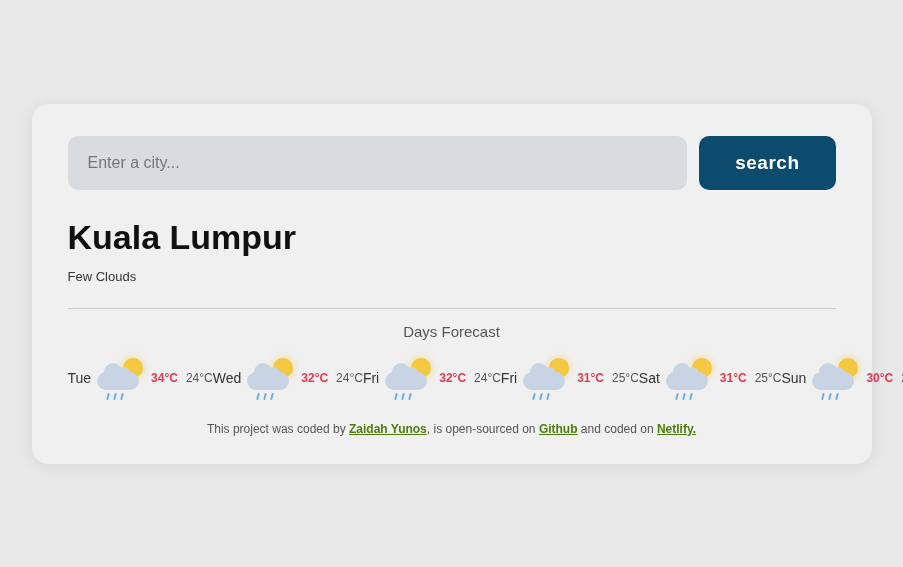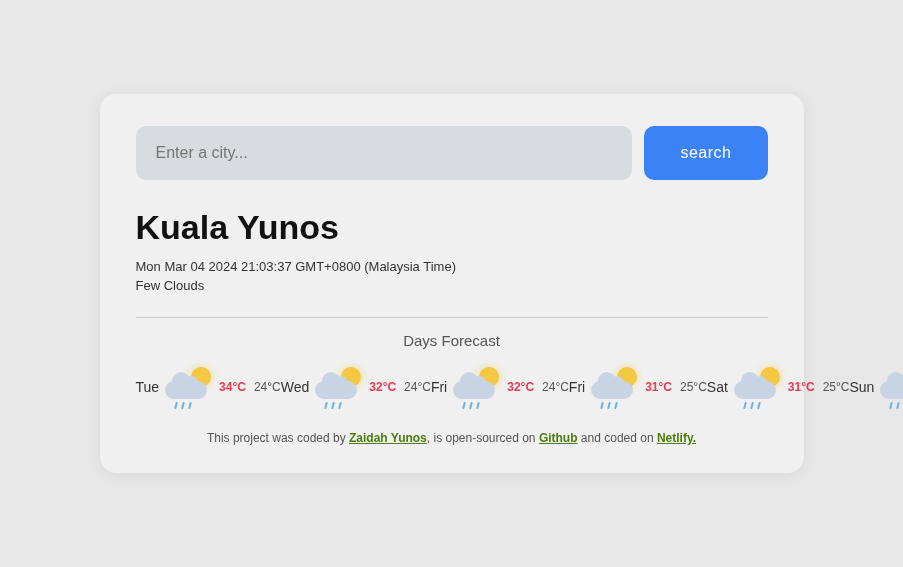--- a/index.html
+++ b/index.html
@@ -8,48 +8,48 @@
       font-family: Arial, sans-serif;
       display: flex;
       justify-content: center;
       align-items: center;
       min-height: 567px;
       width: 903px;
     }
     .card {
       background: #f0f0f0;
       border-radius: 16px;
-      width: 704px;
+      width: 840px;
       padding: 32px 36px 28px 36px;
       box-shadow: 0 2px 16px rgba(0,0,0,0.08);
     }
     .search-row {
       display: flex;
       gap: 12px;
       margin-bottom: 28px;
     }
     .search-input {
       flex: 1;
       padding: 18px 20px;
       border-radius: 10px;
       border: none;
       background: #d8dce0;
       font-size: 16px;
       color: #888;
       outline: none;
     }
     .search-btn {
-      background: #3b82f6;
+      background: #0c4a6e;
       color: #fff;
       border: none;
       border-radius: 10px;
       padding: 0 36px;
-      font-size: 16px;
+      font-size: 19px;
       cursor: pointer;
-      font-weight: 400;
+      font-weight: 700;
       letter-spacing: 0.5px;
     }
     .weather-main {
       display: flex;
       align-items: flex-start;
       justify-content: space-between;
       margin-bottom: 10px;
     }
     .city-info { flex: 1; }
     .city-name {
@@ -239,22 +239,21 @@
 
 <div class="card">
 
   <div class="search-row">
     <input class="search-input" type="text" placeholder="Enter a city..." style="">
     <button class="search-btn">search</button>
   </div>
 
   <div class="weather-main">
     <div class="city-info">
-      <div class="city-name">Kuala Yunos</div>
-      <div class="datetime">Mon Mar 04 2024 21:03:37 GMT+0800 (Malaysia Time)</div>
+      <div class="city-name">Kuala Lumpur</div>
       <div class="condition">Few Clouds</div>
     </div>
   </div>
 
   <hr class="divider">
 
   <div class="forecast-title">Days Forecast</div>
   <div class="forecast-row" id="forecast-row">
 
   <div class="forecast-day">

